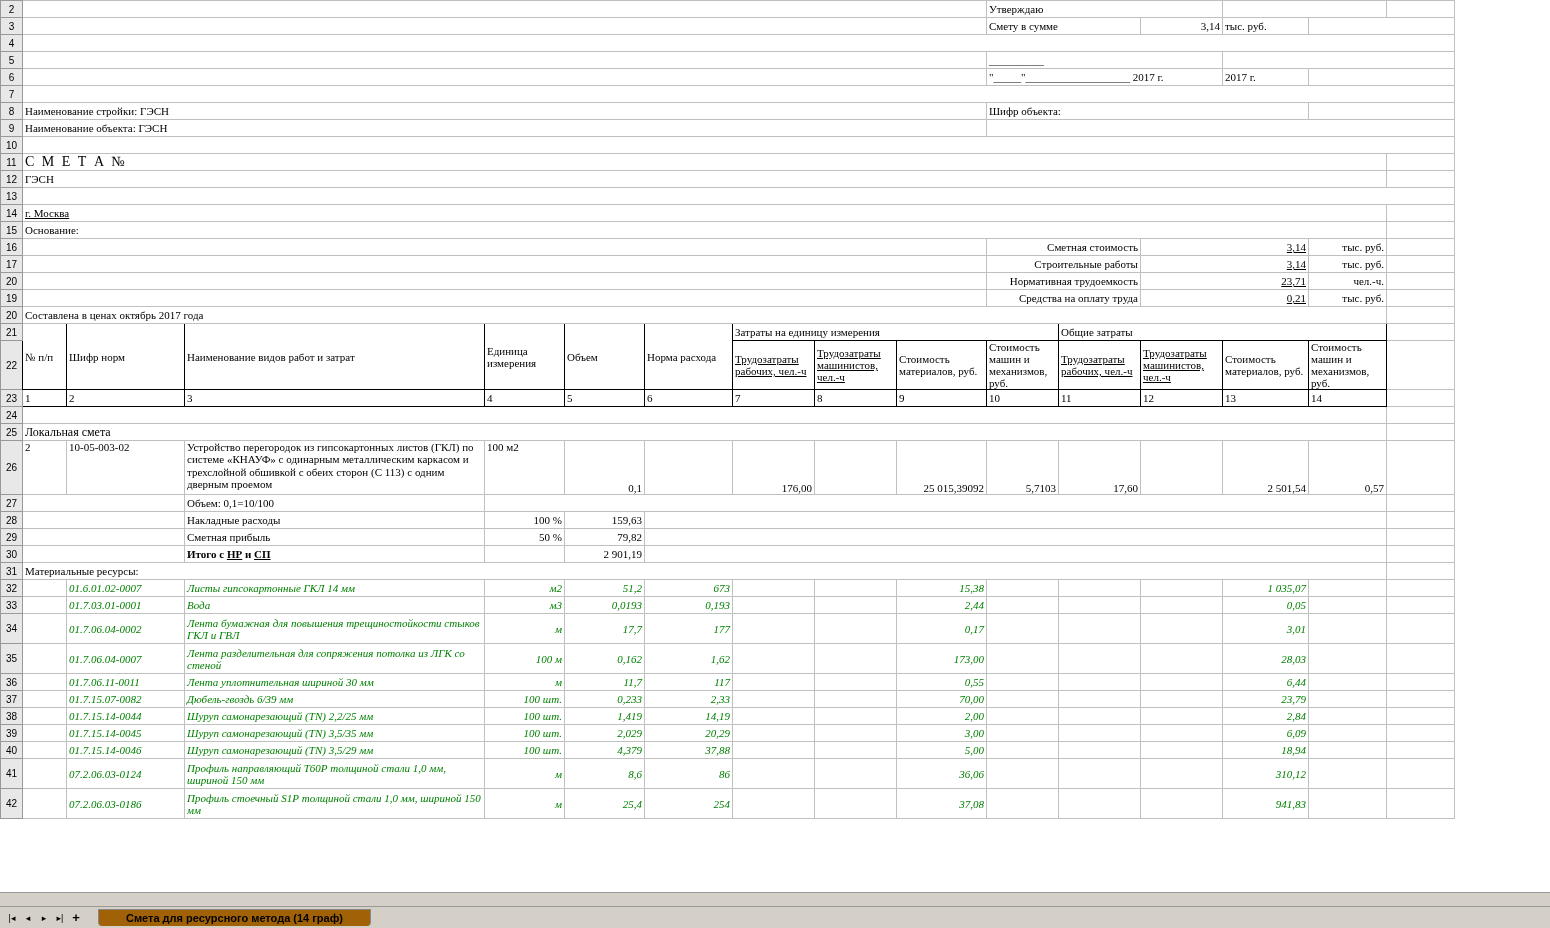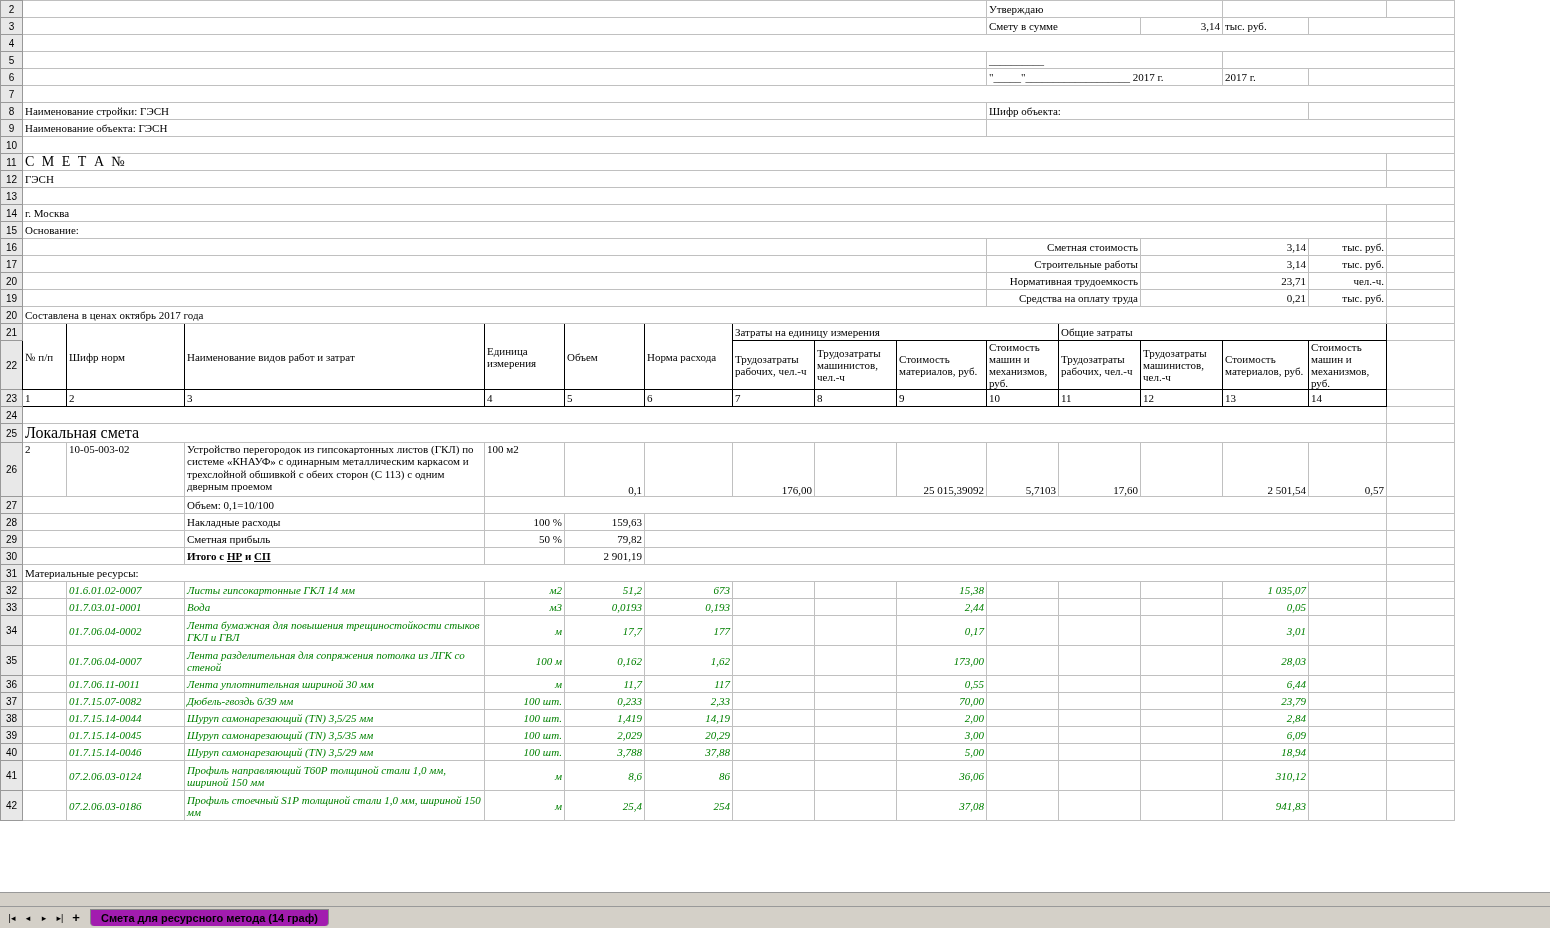--- a/index.html
+++ b/index.html
@@ -7,27 +7,27 @@
 .spreadsheet { display: flex; flex-direction: column; height: 928px; width: 1550px; }
 .grid-area { flex: 1; overflow: auto; position: relative; }
 table { border-collapse: collapse; table-layout: fixed; }
 td, th { border: 1px solid #c0c0c0; height: 17px; padding: 0 2px; vertical-align: middle; overflow: hidden; white-space: nowrap; }
 .rowhdr { background: #e8e8e8; text-align: center; font-family: Arial, sans-serif; font-size: 10px; width: 22px; border: 1px solid #999; position: sticky; left: 0; }
 .b { font-weight: normal; }
 .c { text-align: left; }
 .r { text-align: right; }
 .wrap { white-space: normal; line-height: 1.1; }
 .it { font-style: italic; color: #008000; }
-.u { }
+.u { text-decoration: underline; }
 .box-all { border: 1px solid #000; }
 .tabs { display: flex; align-items: center; background: #d4d0c8; border-top: 1px solid #999; height: 22px; font-family: Arial, sans-serif; font-size: 11px; }
 .tab-nav { display: flex; padding: 0 4px; }
 .tab-btn { width: 16px; height: 16px; display: flex; align-items: center; justify-content: center; cursor: pointer; font-size: 9px; }
 .tab-add { font-weight: bold; font-size: 13px; }
-.tab { background: #a21caf; border: 1px solid #888; border-bottom: none; padding: 2px 10px; margin-left: 2px; border-radius: 0 0 4px 4px; font-weight: bold; }
+.tab { background: #a16207; border: 1px solid #888; border-bottom: none; padding: 2px 27px; margin-left: 10px; border-radius: 0 0 4px 4px; font-weight: bold; }
 .sb-h { height: 14px; background: #d4d0c8; border-top: 1px solid #999; }
 </style>
 </head>
 <body>
 
 <div class="spreadsheet">
 <div class="grid-area">
 <table>
 <colgroup>
 <col style="width:22px">
@@ -203,21 +203,21 @@
             <td class="c box-all">14</td>
             <td colspan="2"></td>
           </tr>
           <tr>
             <td class="rowhdr">24</td>
             <td colspan="14"></td>
             <td colspan="2"></td>
           </tr>
           <tr>
             <td class="rowhdr">25</td>
-            <td colspan="14" class="b c" style="font-size:16px">Локальная смета</td>
+            <td colspan="14" class="b c" style="font-size:12px">Локальная смета</td>
             <td colspan="2"></td>
           </tr>
           <tr style="height:54px">
             <td class="rowhdr">26</td>
             <td colspan="1" style="vertical-align:top">2</td>
             <td colspan="1" style="vertical-align:top">10-05-003-02</td>
             <td colspan="1" class="wrap" style="vertical-align:top">Устройство перегородок из гипсокартонных листов (ГКЛ) по системе «КНАУФ» с одинарным металлическим каркасом и трехслойной обшивкой с обеих сторон (С 113) с одним дверным проемом</td>
             <td colspan="1" style="vertical-align:top">100 м2</td>
             <td colspan="1" class="r" style="vertical-align:bottom">0,1</td>
             <td></td>
@@ -375,21 +375,21 @@
             <td></td>
             <td></td>
             <td class="it r">23,79</td>
             <td></td>
             <td colspan="2"></td>
           </tr>
           <tr style="height:17px">
             <td class="rowhdr">38</td>
             <td></td>
             <td class="it">01.7.15.14-0044</td>
-            <td class="it wrap">Шуруп самонарезающий (TN) 3,5/25 мм</td>
+            <td class="it wrap">Шуруп самонарезающий (TN) 2,2/25 мм</td>
             <td class="it r">100 шт.</td>
             <td class="it r">1,419</td>
             <td class="it r">14,19</td>
             <td></td>
             <td></td>
             <td class="it r">2,00</td>
             <td></td>
             <td></td>
             <td></td>
             <td class="it r">2,84</td>
@@ -413,21 +413,21 @@
             <td class="it r">6,09</td>
             <td></td>
             <td colspan="2"></td>
           </tr>
           <tr style="height:17px">
             <td class="rowhdr">40</td>
             <td></td>
             <td class="it">01.7.15.14-0046</td>
             <td class="it wrap">Шуруп самонарезающий (TN) 3,5/29 мм</td>
             <td class="it r">100 шт.</td>
-            <td class="it r">3,788</td>
+            <td class="it r">4,379</td>
             <td class="it r">37,88</td>
             <td></td>
             <td></td>
             <td class="it r">5,00</td>
             <td></td>
             <td></td>
             <td></td>
             <td class="it r">18,94</td>
             <td></td>
             <td colspan="2"></td>

